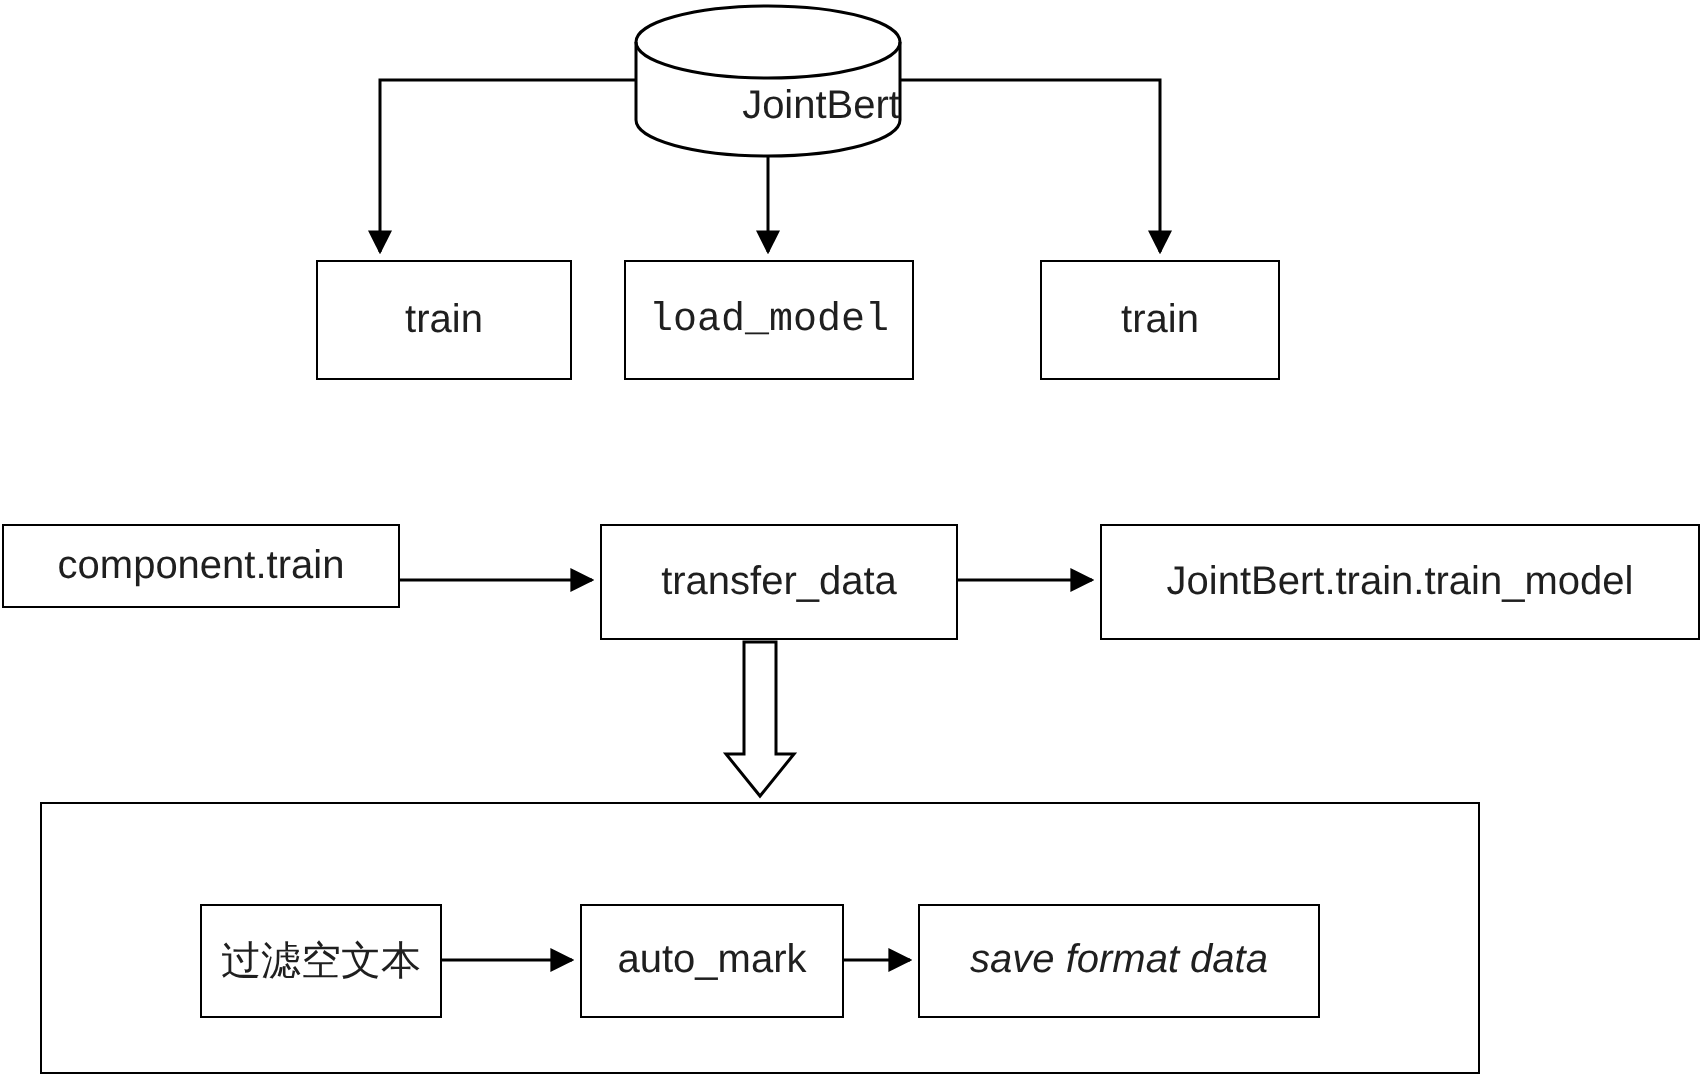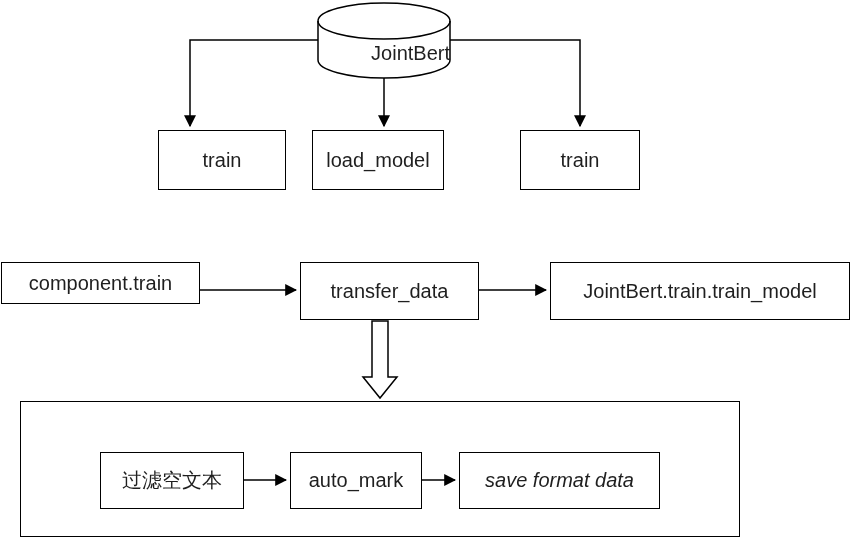--- a/index.html
+++ b/index.html
@@ -43,27 +43,27 @@
   }
 
   .container-box {
     position: absolute;
     border: 1.5px solid #000000;
     background: transparent;
   }
 
   
   #n-train        { left: 130px; top: 130px; width: 128px; height: 60px; margin-left: 28px; }
-  #n-load-model   { left: 312px; top: 130px; width: 132px; height: 60px; }
+  #n-load-model   { left: 312px; top: 130px; width: 145px; height: 60px; font-family: Liberation Mono, monospace; }
   #n-eval         { left: 520px; top: 130px; width: 120px; height: 60px; }
   #n-comp-train   { left: 1px;   top: 262px; width: 199px; height: 42px; }
   #n-transfer     { left: 300px; top: 262px; width: 179px; height: 58px; }
   #n-train-model  { left: 550px; top: 262px; width: 300px; height: 58px; }
   #n-subprocess   { left: 20px;  top: 401px; width: 720px; height: 136px; }
-  #n-filter       { left: 100px; top: 452px; width: 144px; height: 57px; }
+  #n-filter       { left: 100px; top: 452px; width: 121px; height: 57px; }
   #n-auto-mark    { left: 290px; top: 452px; width: 132px; height: 57px; }
   #n-save-format  { left: 459px; top: 452px; width: 201px; height: 57px; font-style: italic; }
   #n-jointbert    { left: 318px; top: 36px;  width: 132px; height: 34px; }
 </style>
 </head>
 <body>
 
 <div class="canvas">
 
   <svg class="connector-layer" width="851" height="541" viewBox="0 0 851 541" xmlns="http://www.w3.org/2000/svg">

